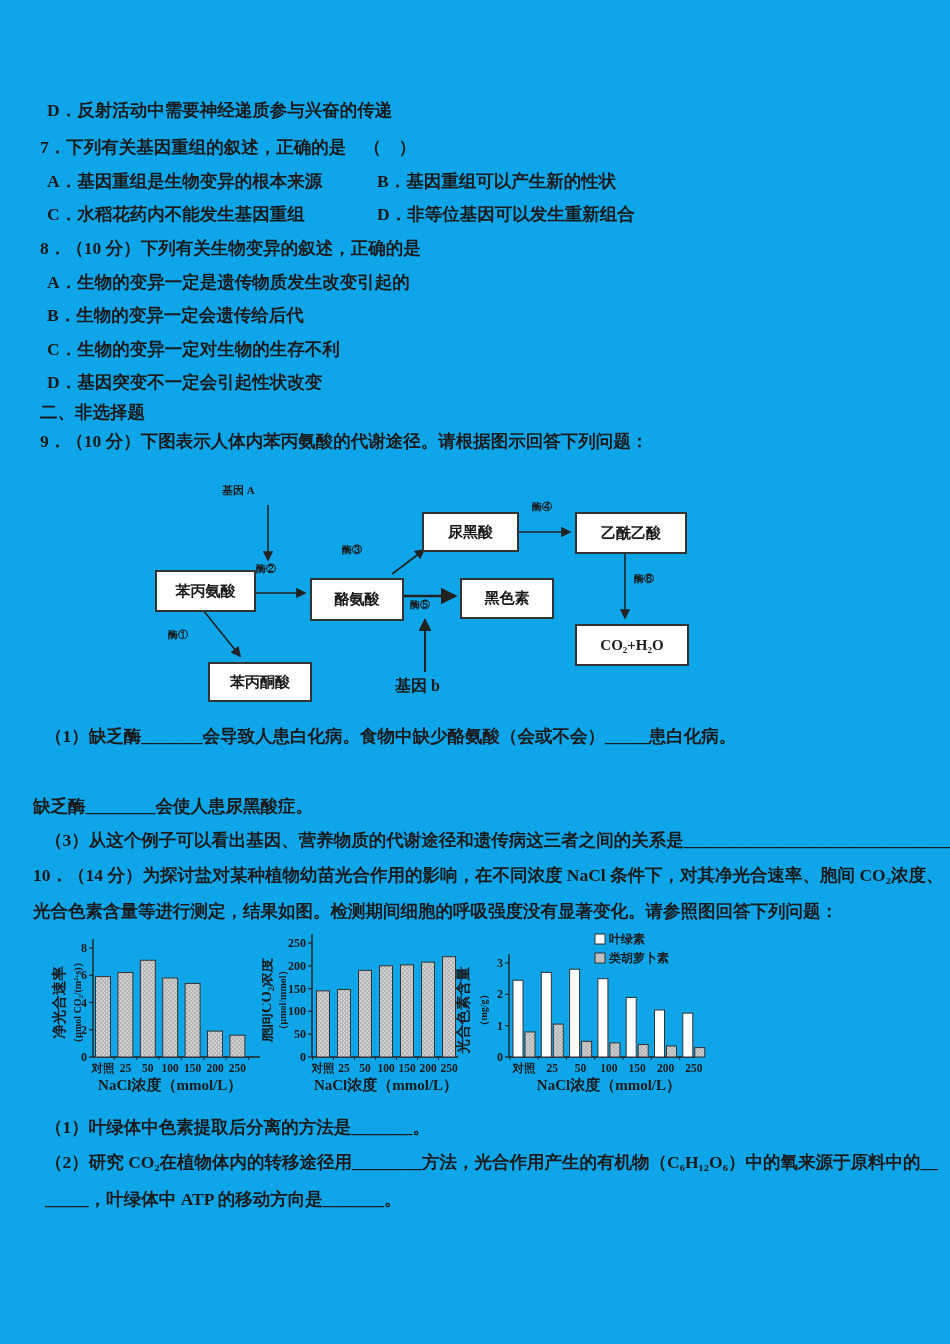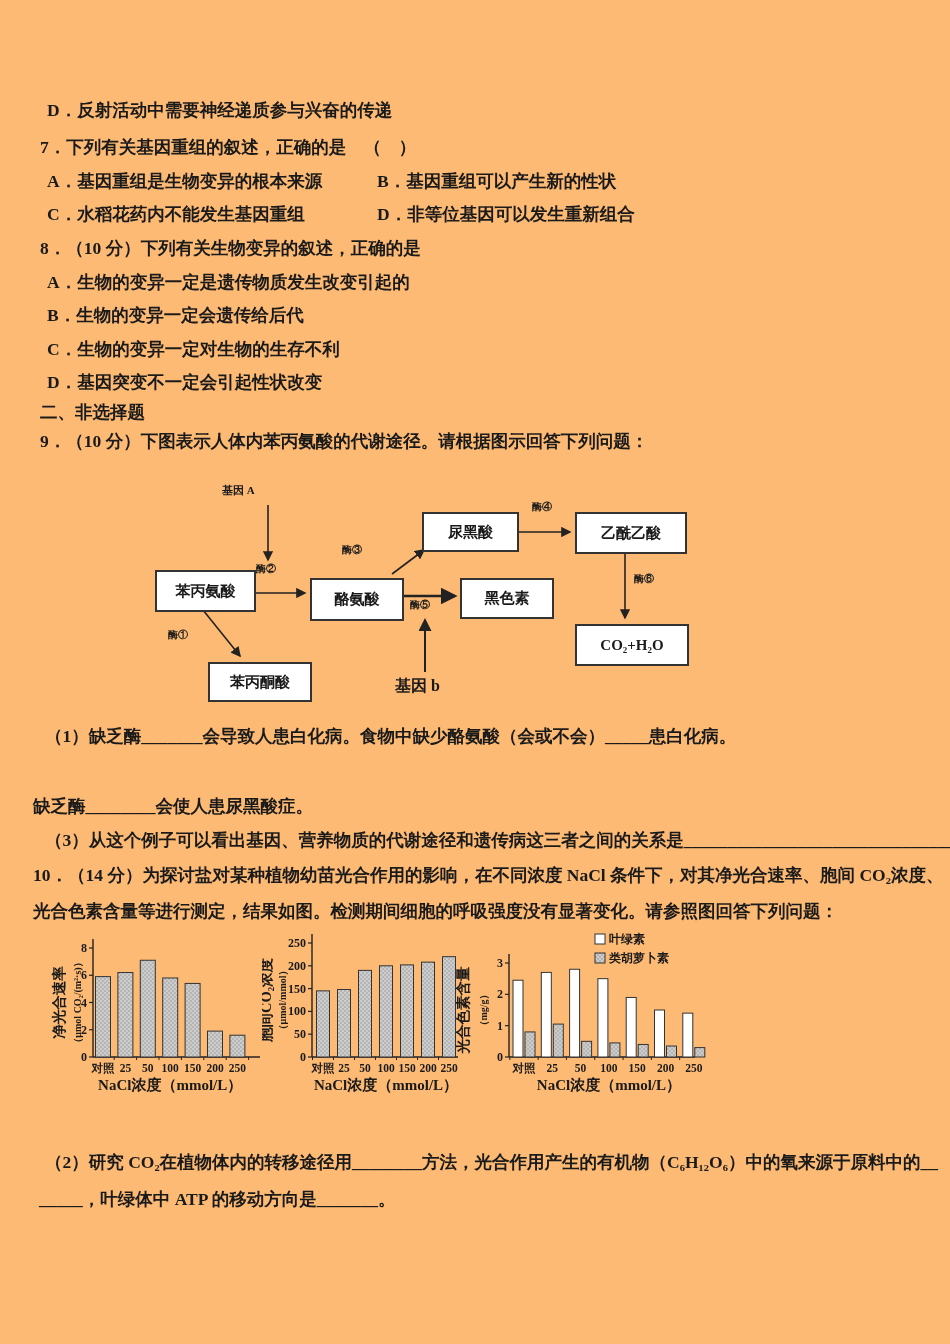--- a/index.html
+++ b/index.html
@@ -1,17 +1,17 @@
 <!DOCTYPE html>
 <html><head>
 <meta charset="utf-8">
 <style>
   html,body{margin:0;padding:0;background:#ffffff;}
   #page{
-    position:relative;width:950px;height:1344px;background:#fdba74;
+    position:relative;width:950px;height:1344px;background:#0ea5e9;
     font-family:"Liberation Serif","DejaVu Serif",serif;color:#1a1a1a;overflow:hidden;
   }
   .line{position:absolute;white-space:nowrap;font-weight:bold;font-size:17.5px;line-height:1.2;}
   .dbox{
     position:absolute;border:2px solid #333;background:#fff;
     display:flex;align-items:center;justify-content:center;
     font-weight:bold;font-size:15px;white-space:nowrap;
   }
   .dlabel{position:absolute;font-weight:bold;font-size:10px;white-space:nowrap;}
   svg{position:absolute;}
@@ -218,16 +218,17 @@
       <text x="238.8" y="144" text-anchor="middle" font-size="11.5" font-weight="bold" fill="#1a1a1a">250</text>
       <text x="153.9" y="162" text-anchor="middle" font-size="15" font-weight="bold" fill="#1a1a1a">NaCl浓度（mmol/L）</text>
       <text x="13" y="82" text-anchor="middle" font-size="14.5" font-weight="bold" fill="#1a1a1a" transform="rotate(-90 13 82)">光合色素含量</text>
       <text x="32" y="82" text-anchor="middle" font-size="10" font-weight="bold" fill="#1a1a1a" transform="rotate(-90 32 82)">（mg/g）</text>
       <rect x="140" y="6" width="10" height="10" fill="#ffffff" stroke="#333" stroke-width="1"></rect>
       <text x="154" y="15" font-size="12" font-weight="bold" fill="#1a1a1a">叶绿素</text>
       <rect x="140" y="25" width="10" height="10" fill="url(#stip2)" stroke="#333" stroke-width="1"></rect>
       <text x="154" y="34" font-size="12" font-weight="bold" fill="#1a1a1a">类胡萝卜素</text>
     </svg>
 
+  <div class="line" style="left:45px;top:1117px">（1）叶绿体中色素提取后分离的方法是_______。</div>
   <div class="line" style="left:45px;top:1152px">（2）研究 CO₂在植物体内的转移途径用________方法，光合作用产生的有机物（C₆H₁₂O₆）中的氧来源于原料中的__</div>
-  <div class="line" style="left:39px;top:1189px">_____，叶绿体中 ATP 的移动方向是_______。</div>
+  <div class="line" style="left:45px;top:1189px">_____，叶绿体中 ATP 的移动方向是_______。</div>
 
 </div>
 
 </body></html>

